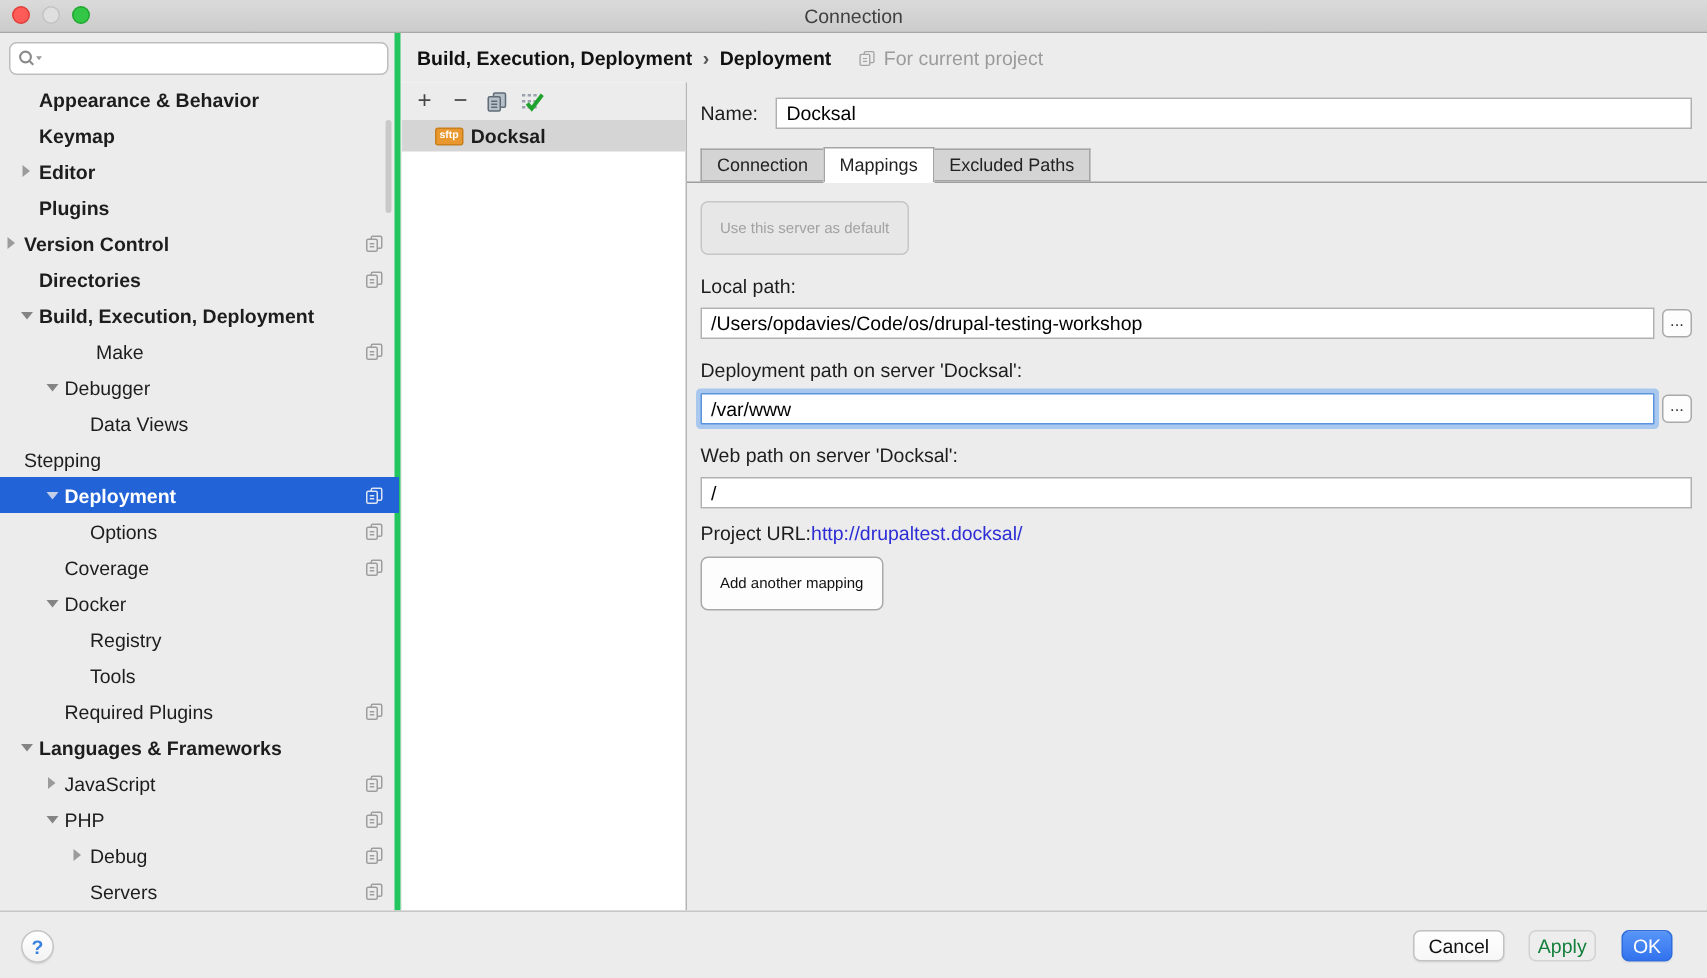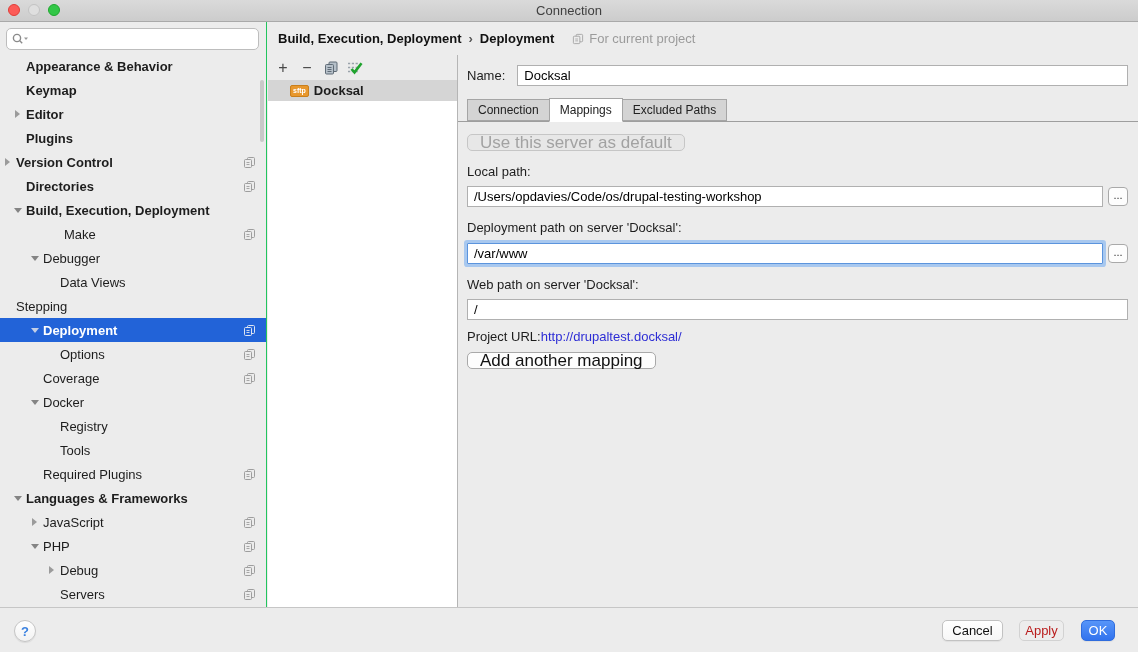--- a/index.html
+++ b/index.html
@@ -21,21 +21,21 @@
   .titlebar .title { color:#404040; font-size:13px; }
   .traffic { position:absolute; left:8px; top:4px; display:flex; gap:8px; }
   .light { width:12px; height:12px; border-radius:50%; }
   .light.red   { background:#fc5b57; border:1px solid #e03e38; }
   .light.gray  { background:#dfdfdf; border:1px solid #c3c3c3; }
   .light.green { background:#33c748; border:1px solid #1fa82f; }
 
   
   .sidebar {
     position:absolute; left:0; top:22px; width:267px; height:585px;
-    background:#ececec; border-right:1px solid #22c55e;
+    background:#ececec; border-right:4px solid #22c55e;
   }
   .searchbox {
     position:absolute; left:6px; top:6px; width:253px; height:22px;
     background:#fff; border:1px solid #bdbdbd; border-radius:5px;
     display:flex; align-items:center; padding-left:5px;
   }
   .searchbox input {
     border:none; outline:none; flex:1; font-size:13px; height:18px;
     font-family:"Liberation Sans",sans-serif; background:transparent;
   }
@@ -99,22 +99,22 @@
     height:22px; padding:0 10px; display:flex; align-items:center; font-size:12px;
     background:#d4d4d4; border:1px solid #a5a5a5; border-right:none; color:#222;
   }
   .tab:last-child { border-right:1px solid #a5a5a5; }
   .tab.active { background:#fff; height:24px; margin-bottom:-1px; border-bottom:1px solid #fff; border-right:1px solid #a5a5a5; }
   .tab.active + .tab { border-left:none; }
 
   .form-content { padding:0 10px 0 9px; }
   .btn {
     background:#fdfdfd; border:1px solid #a9a9a9; border-radius:5px;
-    font-size:17px; font-family:"Liberation Sans",sans-serif; color:#111;
-    padding:0 12px; height:17px; display:inline-flex; align-items:center;
+    font-size:10px; font-family:"Liberation Sans",sans-serif; color:#111;
+    padding:0 12px; height:36px; display:inline-flex; align-items:center;
   }
   .btn.disabled { background:#e7e7e7; border-color:#c6c6c6; color:#a2a2a2; }
   .default-btn { margin-top:12px; }
   .flabel { margin-top:13px; height:15px; }
   .input-row { margin-top:7px; display:flex; align-items:center; }
   .input-row .itext { flex:1; }
   .input-row.dep { margin-top:8px; }
   .itext.focused {
     border-color:#5b94dd; box-shadow:0 0 0 3px #a8c8ef; border-radius:1px;
   }
@@ -142,21 +142,21 @@
     box-shadow:0 1px 1px rgba(0,0,0,0.08);
   }
   .footer-btns { position:absolute; right:23px; top:12px; display:flex; align-items:center; }
   .fbtn {
     height:21px; border-radius:5px; font-size:13px; font-family:"Liberation Sans",sans-serif;
     display:inline-flex; align-items:center; justify-content:center;
     border:1px solid #c2c2c2; background:linear-gradient(#ffffff,#f7f7f7); color:#111;
     box-shadow:0 1px 1px rgba(0,0,0,0.06);
   }
   .fbtn.cancel { width:61px; margin-right:16px; }
-  .fbtn.apply  { width:45px; margin-right:17px; background:#ededed; border-color:#d2d2d2; color:#b91c1c; box-shadow:none; }
+  .fbtn.apply  { width:45px; margin-right:17px; background:#ededed; border-color:#d2d2d2; color:#15803d; box-shadow:none; }
   .fbtn.ok     { width:34px; background:linear-gradient(#5795f8,#3273ee); border-color:#2f6cdd; color:#fff; }
 </style>
 </head>
 <body>
 
 <div id="window">
 
   <div class="titlebar">
     <div class="traffic">
       <span class="light red"></span>

